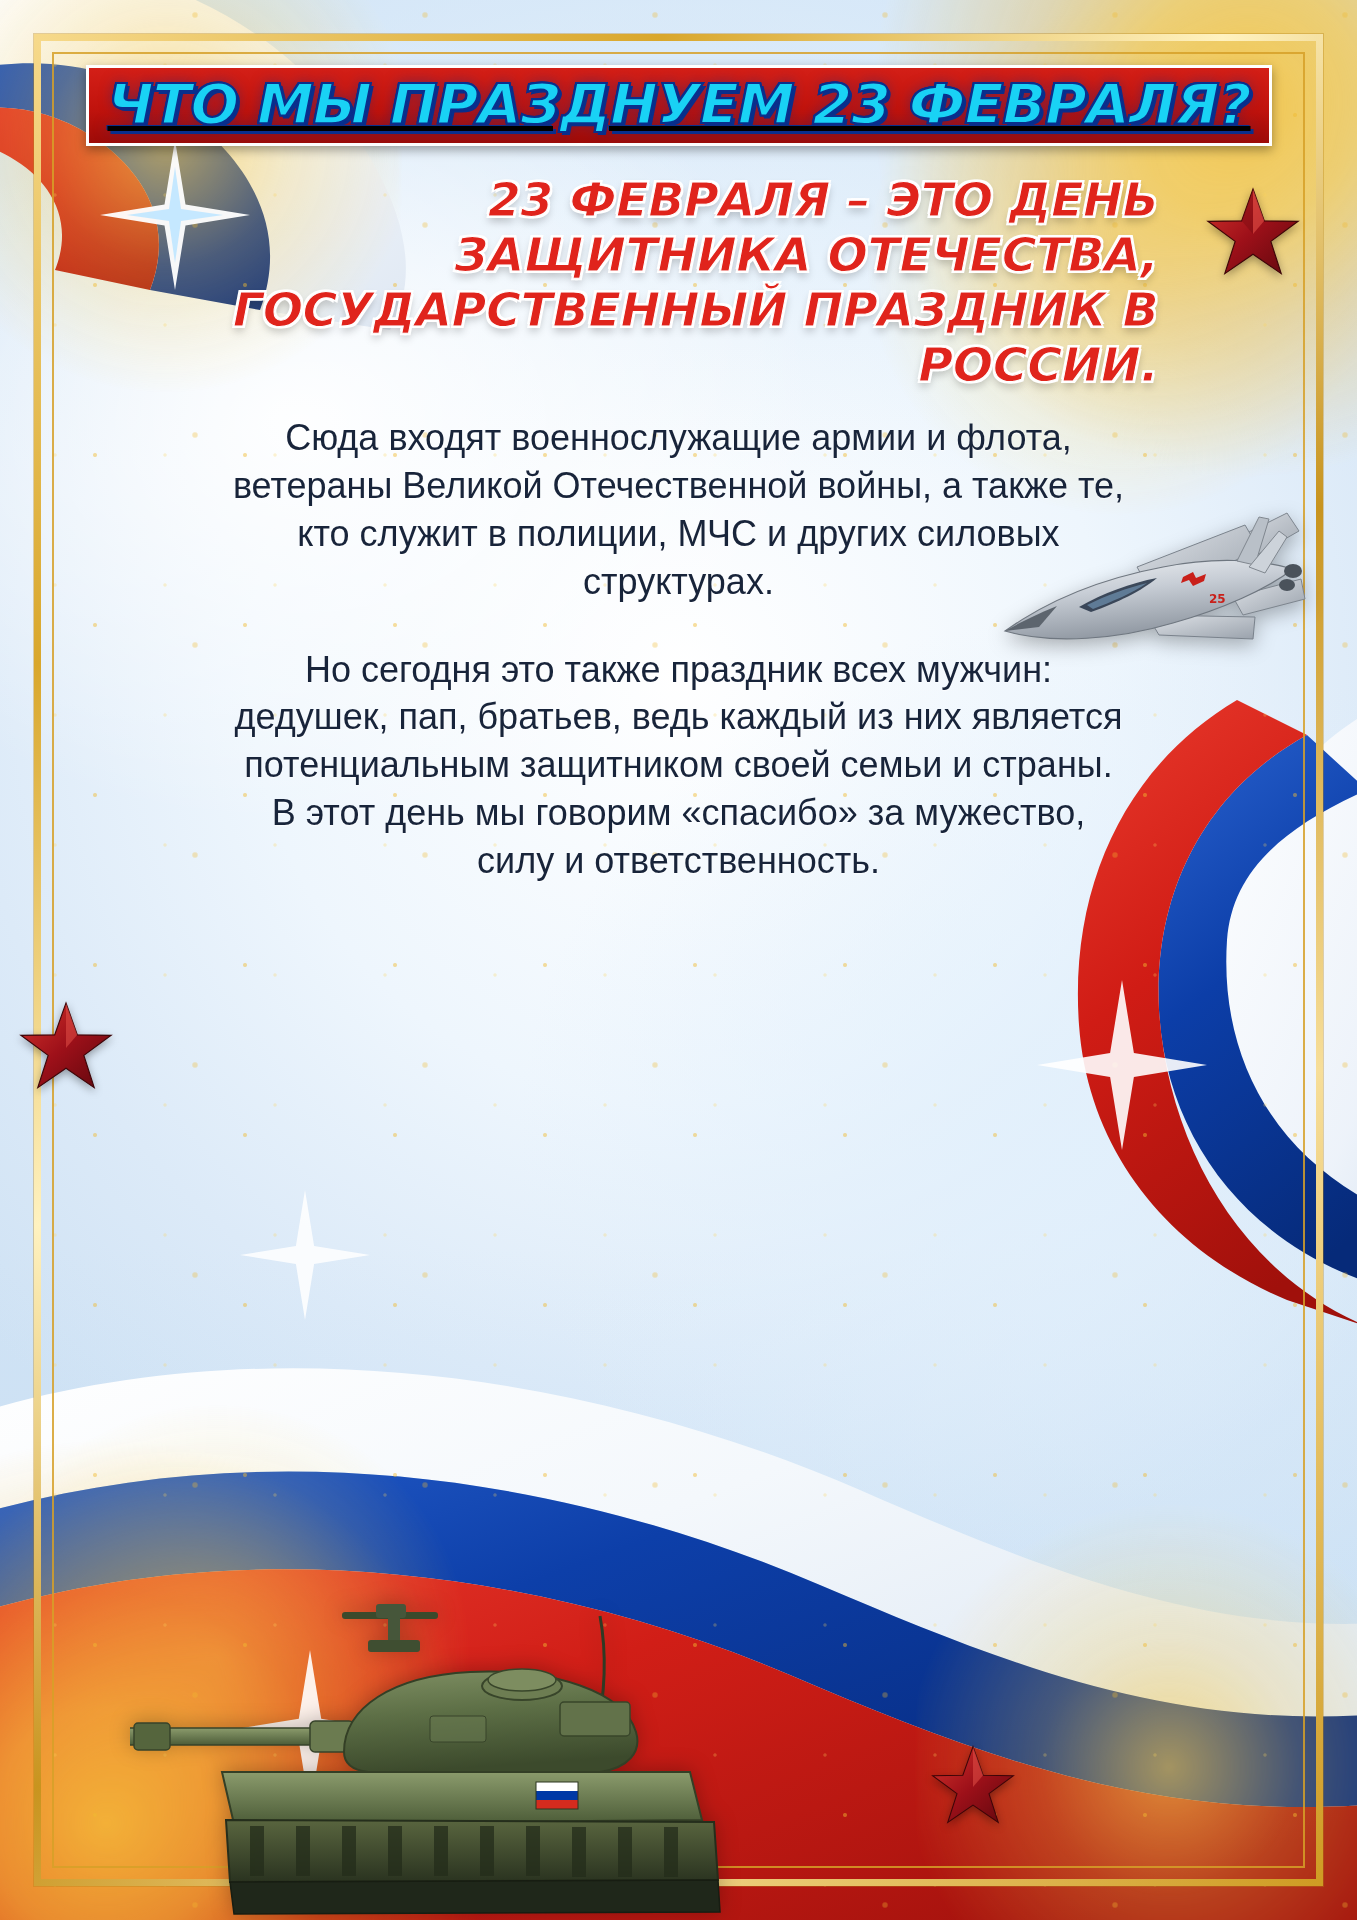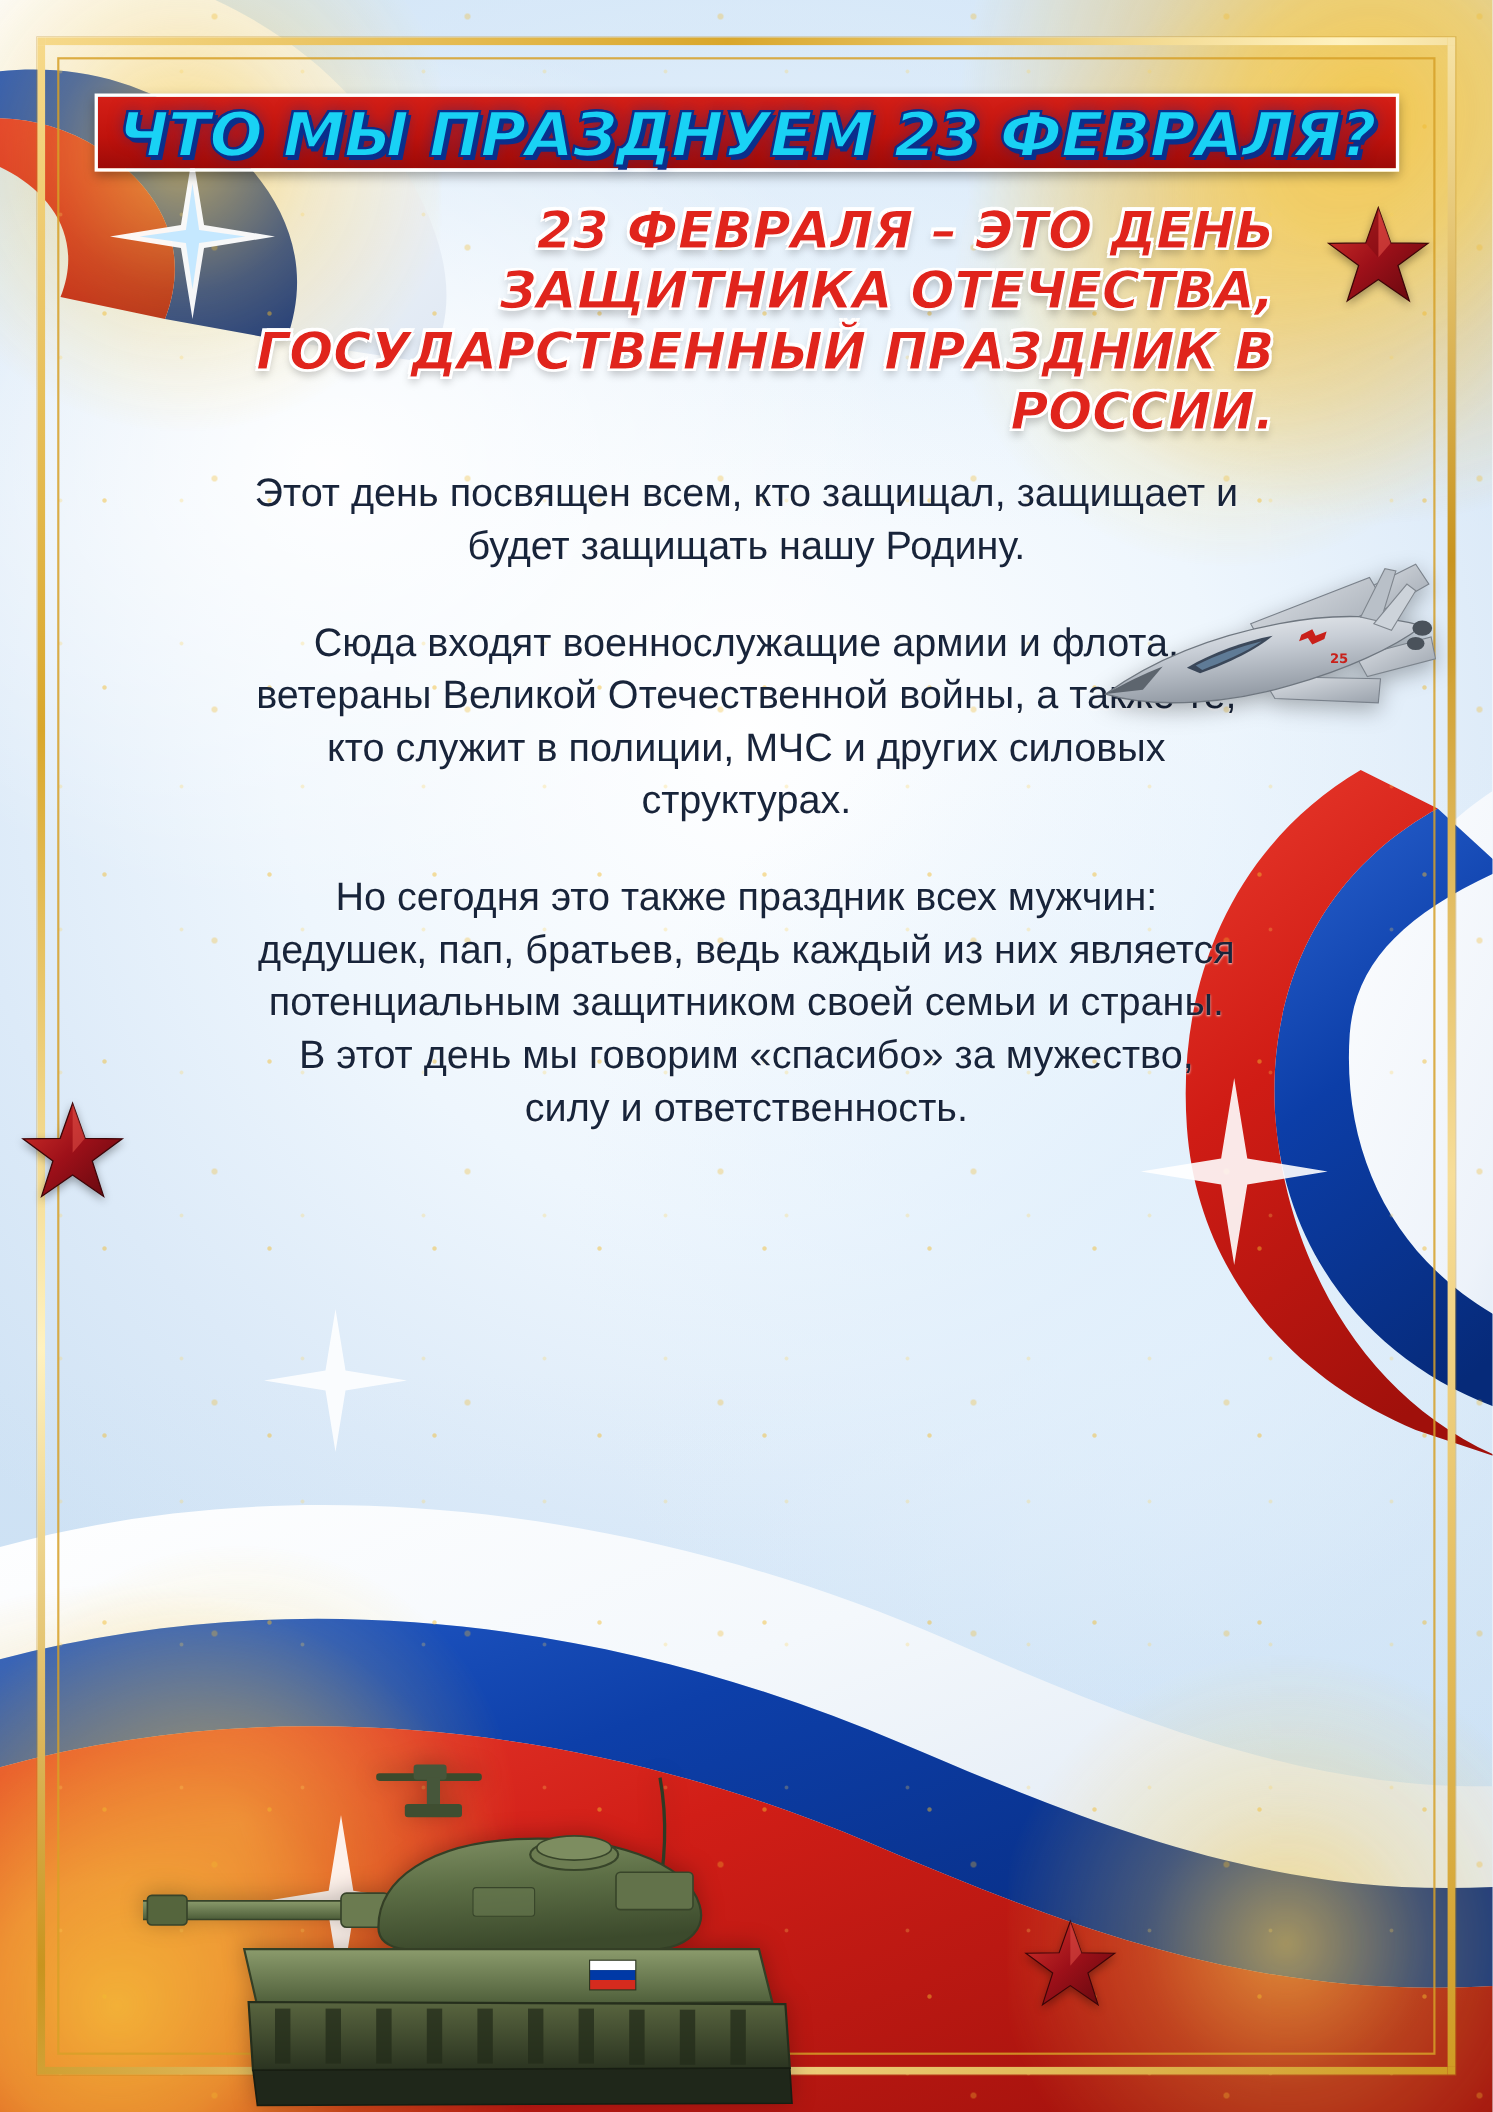--- a/index.html
+++ b/index.html
@@ -123,29 +123,30 @@
   .content {
     position: absolute;
     top: 60px; left: 60px; right: 60px; bottom: 60px;
     display: flex;
     flex-direction: column;
     align-items: center;
   }
 
   
   .title-banner {
-    margin-top: 25px;
+    margin-top: 5px;
     width: 1160px;
     background: linear-gradient(180deg,#d41f17 0%, #c0130d 55%, #9d0b08 100%);
     border: 3px solid #ffffff;
     box-shadow: 0 4px 10px rgba(0,0,0,.35);
-    padding: 7px 10px 1px;
+    padding: 7px 10px 11px;
     text-align: center;
     position: relative;
     z-index: 6;
+    text-decoration: underline;
   }
   .title-banner .headline {
     font-family: "DejaVu Sans", sans-serif;
     font-weight: 700;
     font-style: italic;
     font-size: 56px;
     line-height: 1.02;
     letter-spacing: -1px;
     color: #19d2f5;
     text-transform: uppercase;
@@ -442,20 +443,19 @@
 
   <div class="content">
 
     <div class="title-banner">
       <div class="headline">ЧТО МЫ ПРАЗДНУЕМ 23 ФЕВРАЛЯ?</div>
     </div>
 
     <div class="subtitle">23 ФЕВРАЛЯ – ЭТО ДЕНЬ ЗАЩИТНИКА ОТЕЧЕСТВА, ГОСУДАРСТВЕННЫЙ ПРАЗДНИК В РОССИИ.</div>
 
     <div class="body-block">
-      <p class="para">Этот день посвящен всем, кто защищал, защищает и будет защищать нашу Родину.</p>
       <p class="para">Сюда входят военнослужащие армии и флота, ветераны Великой Отечественной войны, а также те, кто служит в полиции, МЧС и других силовых структурах.</p>
       <p class="para tight">Но сегодня это также праздник всех мужчин: дедушек, пап, братьев, ведь каждый из них является потенциальным защитником своей семьи и страны.</p>
       <p class="para">В этот день мы говорим «спасибо» за мужество, силу и ответственность.</p>
     </div>
 
   </div>
 </div>
 
 </body></html>

